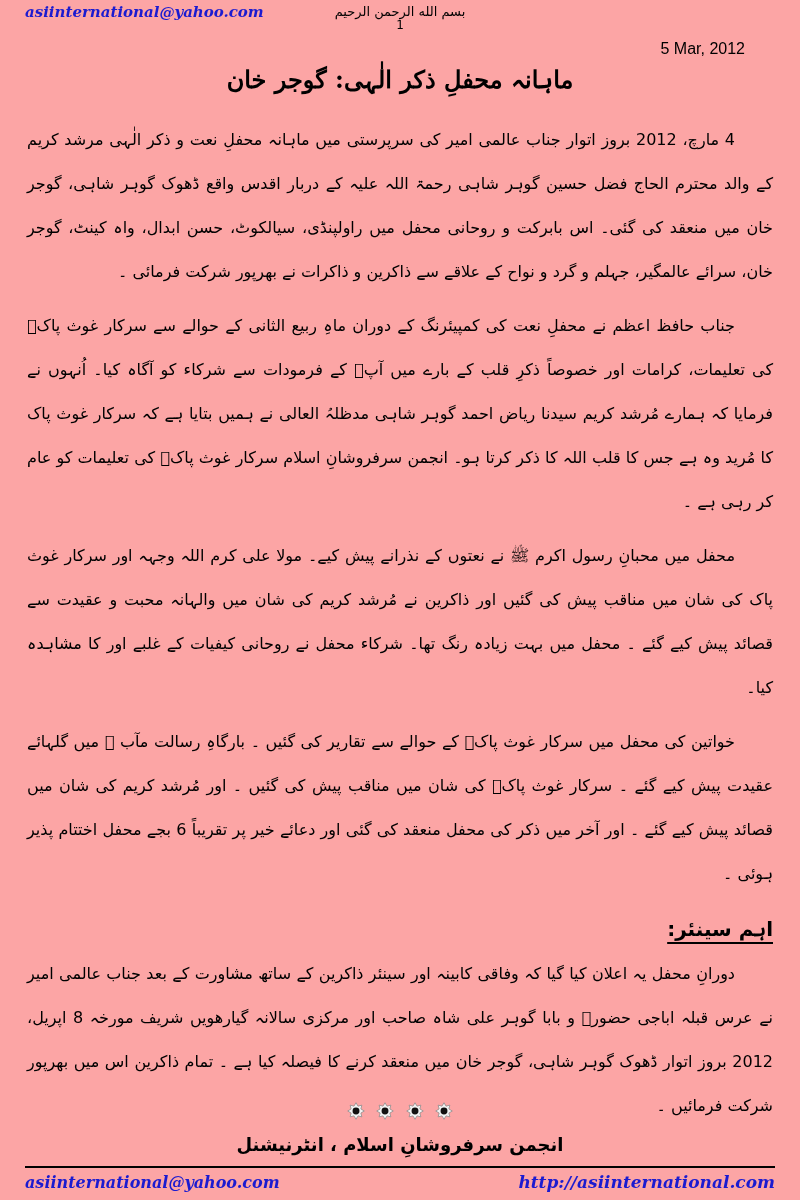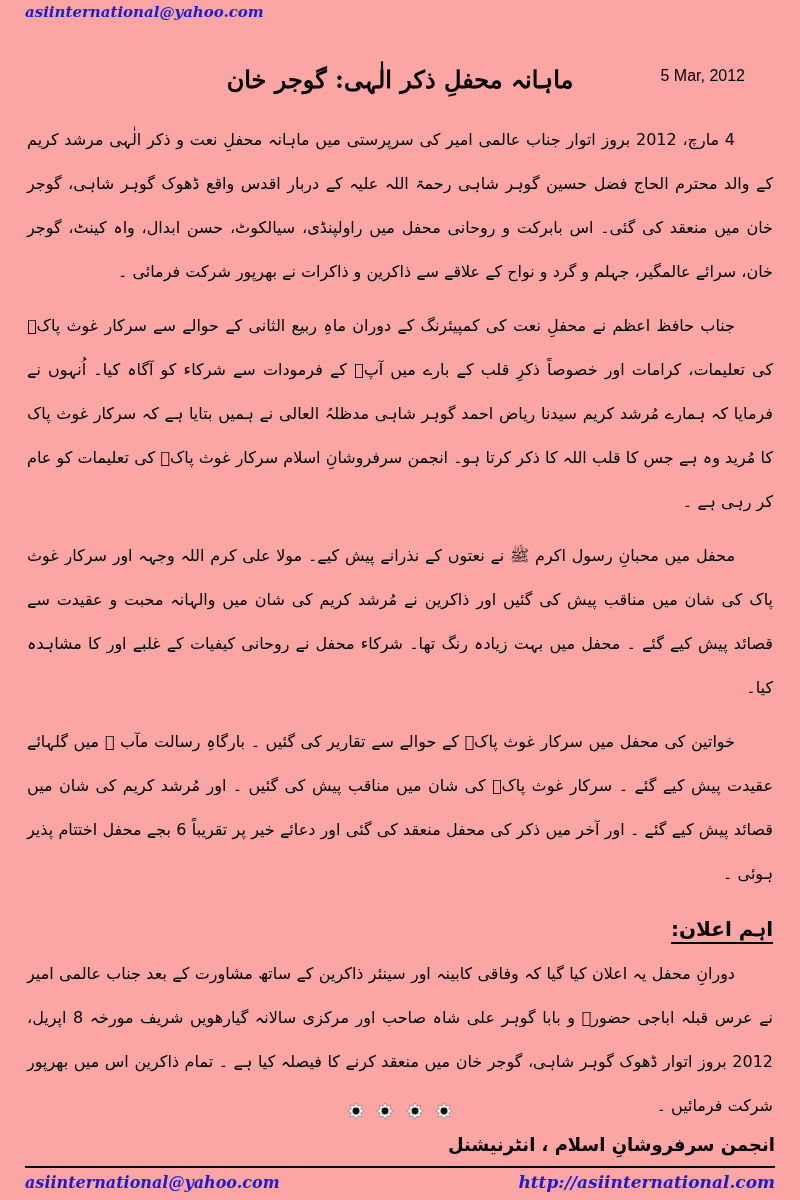--- a/index.html
+++ b/index.html
@@ -18,21 +18,21 @@
     position:absolute;left:25px;top:3px;
     font-family:"DejaVu Serif",serif;
     font-style:italic;font-weight:bold;
     font-size:15px;color:#1b1bd0;text-decoration:none;
   }
   .bismillah-wrap{position:absolute;left:0;right:0;top:4px;text-align:center;}
   .bismillah{font-size:13px;line-height:15px;}
   .page-num{font-size:12px;line-height:13px;}
   .date{
     position:absolute;right:55px;top:40px;
-    font-size:16px;font-family:"Liberation Sans",sans-serif;margin-top:27px;
+    font-size:16px;font-family:"Liberation Sans",sans-serif;
   }
   .title{
     position:absolute;left:0;right:0;top:38px;
     margin:12px;text-align:center;
     font-size:24px;font-weight:bold;line-height:60px;
     font-family:"DejaVu Serif",serif;
   }
   
   .content{
     padding:0 27px;
@@ -50,21 +50,21 @@
     font-size:20px;font-weight:bold;
     text-decoration:underline;
     text-underline-offset:6px;
     line-height:34px;
   }
   
   .footer{position:absolute;left:25px;right:25px;bottom:8px;}
   .ornaments{text-align:center;height:22px;}
   .ornaments svg{margin:0 3px;vertical-align:middle;}
   .org{
-    direction:rtl;text-align:right;
+    direction:rtl;text-align:center;
     font-size:18px;font-weight:bold;
     margin-top:10px;line-height:26px;
   }
   .footer hr{
     border:none;border-top:2px solid #000;
     margin:8px 0 4px 0;
   }
   .footer-links{display:flex;justify-content:space-between;align-items:baseline;}
   .footer-links a{
     font-family:"DejaVu Serif",serif;
@@ -73,31 +73,35 @@
   }
   .footer-links .site{font-size:17px;}
 </style>
 </head>
 <body>
 
 <div class="page">
 
   <div class="header">
     <a href="#" class="email-top">asiinternational@yahoo.com</a>
+    <div class="bismillah-wrap">
+      <div class="bismillah" dir="rtl">بسم الله الرحمن الرحيم</div>
+      <div class="page-num">1</div>
+    </div>
     <div class="date">5 Mar, 2012</div>
     <h1 class="title" dir="rtl">ماہانہ محفلِ ذکر الٰہی: گوجر خان</h1>
   </div>
 
   <div class="content">
     <p>4 مارچ، 2012 بروز اتوار جناب عالمی امیر کی سرپرستی میں ماہانہ محفلِ نعت و ذکر الٰہی مرشد کریم کے والد محترم الحاج فضل حسین گوہر شاہی رحمۃ اللہ علیہ کے دربار اقدس واقع ڈھوک گوہر شاہی، گوجر خان میں منعقد کی گئی۔ اس بابرکت و روحانی محفل میں راولپنڈی، سیالکوٹ، حسن ابدال، واہ کینٹ، گوجر خان، سرائے عالمگیر، جہلم و گرد و نواح کے علاقے سے ذاکرین و ذاکرات نے بھرپور شرکت فرمائی ۔</p>
     <p>جناب حافظ اعظم نے محفلِ نعت کی کمپیئرنگ کے دوران ماہِ ربیع الثانی کے حوالے سے سرکار غوث پاکؓ کی تعلیمات، کرامات اور خصوصاً ذکرِ قلب کے بارے میں آپؓ کے فرمودات سے شرکاء کو آگاہ کیا۔ اُنہوں نے فرمایا کہ ہمارے مُرشد کریم سیدنا ریاض احمد گوہر شاہی مدظلہُ العالی نے ہمیں بتایا ہے کہ سرکار غوث پاک کا مُرید وہ ہے جس کا قلب اللہ کا ذکر کرتا ہو۔ انجمن سرفروشانِ اسلام سرکار غوث پاکؓ کی تعلیمات کو عام کر رہی ہے ۔</p>
     <p>محفل میں محبانِ رسول اکرم ﷺ نے نعتوں کے نذرانے پیش کیے۔ مولا علی کرم اللہ وجہہ اور سرکار غوث پاک کی شان میں مناقب پیش کی گئیں اور ذاکرین نے مُرشد کریم کی شان میں والہانہ محبت و عقیدت سے قصائد پیش کیے گئے ۔ محفل میں بہت زیادہ رنگ تھا۔ شرکاء محفل نے روحانی کیفیات کے غلبے اور کا مشاہدہ کیا۔</p>
     <p>خواتین کی محفل میں سرکار غوث پاکؓ کے حوالے سے تقاریر کی گئیں ۔ بارگاہِ رسالت مآب ﷺ میں گلہائے عقیدت پیش کیے گئے ۔ سرکار غوث پاکؓ کی شان میں مناقب پیش کی گئیں ۔ اور مُرشد کریم کی شان میں قصائد پیش کیے گئے ۔ اور آخر میں ذکر کی محفل منعقد کی گئی اور دعائے خیر پر تقریباً 6 بجے محفل اختتام پذیر ہوئی ۔</p>
 
-    <h2 class="announce-head">اہم اعلان:</h2>
+    <h2 class="announce-head">اہم سینئر:</h2>
 
     <p>دورانِ محفل یہ اعلان کیا گیا کہ وفاقی کابینہ اور سینئر ذاکرین کے ساتھ مشاورت کے بعد جناب عالمی امیر نے عرس قبلہ اباجی حضورؒ و بابا گوہر علی شاہ صاحب اور مرکزی سالانہ گیارھویں شریف مورخہ 8 اپریل، 2012 بروز اتوار ڈھوک گوہر شاہی، گوجر خان میں منعقد کرنے کا فیصلہ کیا ہے ۔ تمام ذاکرین اس میں بھرپور شرکت فرمائیں ۔</p>
   </div>
 
   <div class="footer">
     <div class="ornaments">
       <svg width="18" height="18" viewBox="0 0 24 24">
         <polygon points="23,12 18.5,14.7 19.8,19.8 14.7,18.5 12,23 9.3,18.5 4.2,19.8 5.5,14.7 1,12 5.5,9.3 4.2,4.2 9.3,5.5 12,1 14.7,5.5 19.8,4.2 18.5,9.3" fill="#f2f2f2" stroke="#8a8a8a" stroke-width="1"></polygon>
         <circle cx="12" cy="12" r="4.6" fill="#111"></circle>
       </svg>

